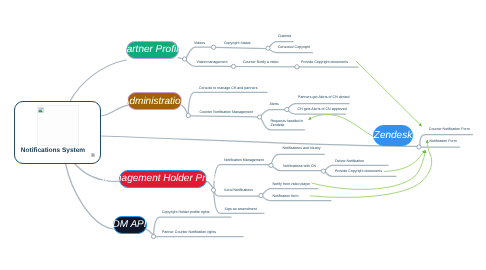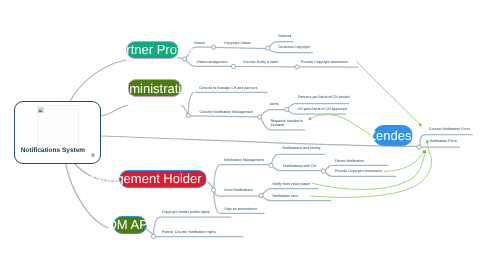--- a/index.html
+++ b/index.html
@@ -3,21 +3,21 @@
 <meta charset="utf-8">
 <style>
   html,body{margin:0;padding:0;background:#ffffff;}
   body{width:486px;height:270px;overflow:hidden;
        font-family:"Liberation Sans",sans-serif;
        -webkit-font-smoothing:antialiased;text-rendering:geometricPrecision;}
   #stage{position:relative;width:486px;height:270px;background:#fff;}
   svg.layer{position:absolute;left:0;top:0;width:486px;height:270px;}
   .node{position:absolute;box-sizing:border-box;display:flex;align-items:center;
         justify-content:center;border-radius:999px;color:#fff;white-space:nowrap;
-        font-size:13px;}
+        font-size:10px;font-style:italic;}
   .lbl{position:absolute;white-space:pre;color:#24485e;font-size:3.6px;
        line-height:4.4px;}
   #central{position:absolute;box-sizing:border-box;background:#fff;
            border:1.7px solid #1f4e68;border-radius:9px;left:13.5px;top:100.5px;
            width:87.5px;height:63px;}
   #cimg{position:absolute;left:22.2px;top:3.4px;width:40.4px;height:39.2px;
         background:#fdfdfe;border:0.5px solid #f0f2f4;}
   #ctitle{position:absolute;left:6.3px;top:45.2px;color:#143a50;font-weight:bold;
           font-size:6.5px;white-space:nowrap;}
   #cbadge{position:absolute;left:76.3px;top:51px;}
@@ -110,29 +110,29 @@
       <path d="M384,171.4 C 398,171 410,168 419,158 C 421.5,155 423.5,152 424.5,150.5" marker-end="url(#arrow)"></path>
       <path d="M311.6,183 C 350,193 396,191.5 414,177 C 420,172 424,159 425.5,150.5" marker-end="url(#arrow)"></path>
       <path d="M310,195.8 C 352,199.6 404,197 421,182 C 432,172.5 433.5,161 430,154 C 428.4,150.5 427.4,146 427.2,140" marker-end="url(#arrow)"></path>
     </g>
   </svg>
 
   <div class="node" id="n-partner" style="left:125.5px;top:40.5px;width:53px;height:18px;background:#10ab7d;border:1.4px solid #b9a0e8;">
     <span>Partner Profile</span>
   </div>
 
-  <div class="node" id="n-admin" style="left:127px;top:79px;width:55px;height:18px;background:#4d7c0f;border:1.4px solid #cf96d9;">
+  <div class="node" id="n-admin" style="left:127px;top:92px;width:55px;height:18px;background:#a16207;border:1.4px solid #cf96d9;">
     <span>Administration</span>
   </div>
 
   <div class="node" id="n-ch" style="left:119px;top:169.5px;width:88px;height:18.5px;background:#de1b30;border:1.8px solid #1e9bf0;">
     <span>Management Holder Profile</span>
   </div>
 
-  <div class="node" id="n-dm" style="left:112.5px;top:215.5px;width:34px;height:18.5px;background:#4d7c0f;border:1.8px solid #1e9bf0;">
+  <div class="node" id="n-dm" style="left:112.5px;top:215.5px;width:34px;height:18.5px;background:#0f172a;border:1.8px solid #1e9bf0;">
     <span>DM API</span>
   </div>
 
   <div class="node" id="n-zd" style="left:373px;top:125px;width:40px;height:21px;background:#3291ec;border:1.8px solid #1e9bf0;">
     <span>Zendesk</span>
   </div>
 
   <div id="central">
     <div id="cimg">
       <svg width="6" height="6" viewBox="0 0 16 16" style="position:absolute;left:0.6px;top:0.9px;">

